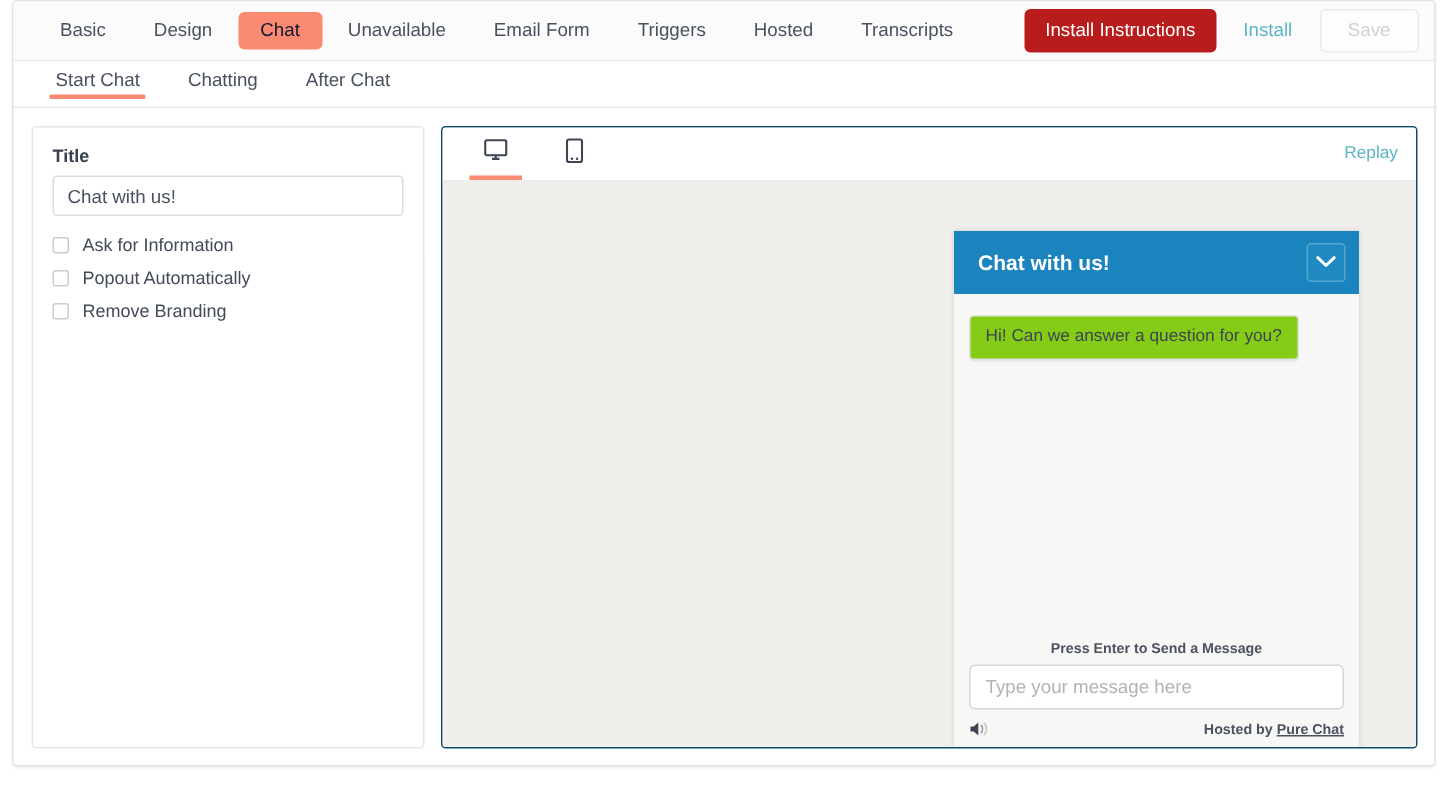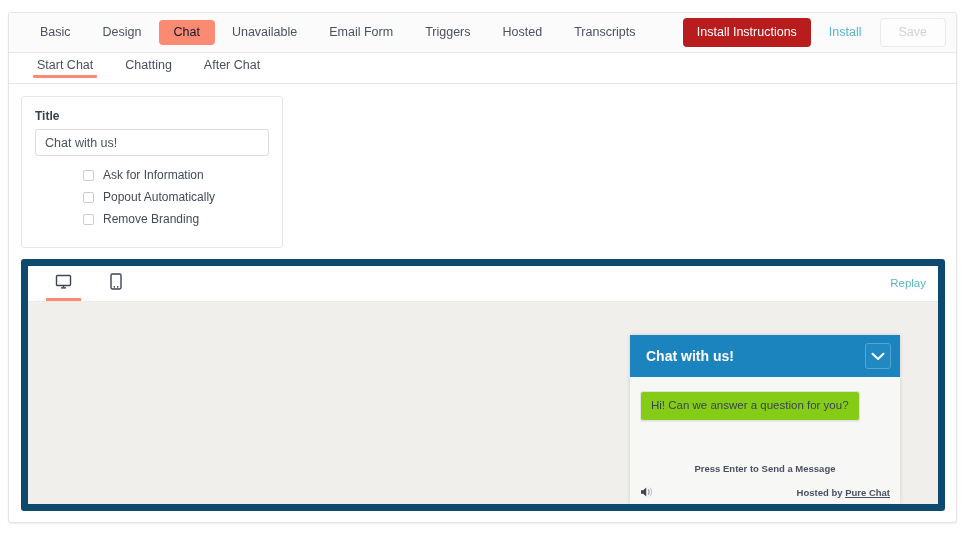--- a/index.html
+++ b/index.html
@@ -14,21 +14,21 @@
     background: #ffffff;
     font-family: "Liberation Sans", sans-serif;
     color: #3d4452;
     -webkit-font-smoothing: antialiased;
   }
 
   
   .app-frame {
     position: absolute;
     left: 8px;
-    top: 12px;
+    top: 0;
     width: 949px;
     height: 511px;
     background: #ffffff;
     border: 1px solid #e4e4e4;
     border-radius: 3px;
     box-shadow: 0 1px 2px rgba(0,0,0,0.07);
     overflow: hidden;
   }
 
   
@@ -136,21 +136,20 @@
     border-radius: 1px;
   }
 
   
   .content {
     position: relative;
     display: flex;
     padding: 12px 11px 12px 12px;
     gap: 11px;
     height: 439px;
-    flex-direction: column;
   }
 
   
   .settings-card {
     width: 262px;
     background: #ffffff;
     border: 1px solid #e6e6e6;
     border-radius: 3px;
     padding: 12px 13px;
   }
@@ -176,21 +175,20 @@
   }
 
   .checkbox-list { margin-top: 13px; }
 
   .checkbox-row {
     display: flex;
     align-items: center;
     gap: 9px;
     margin-bottom: 10px;
     cursor: pointer;
-    margin-left: 48px;
   }
 
   .checkbox-box {
     width: 11px;
     height: 11px;
     border: 1px solid #c9ccd2;
     border-radius: 2px;
     background: #ffffff;
     flex: 0 0 auto;
   }
@@ -198,21 +196,21 @@
   .checkbox-label {
     font-size: 12px;
     color: #434a58;
     line-height: 1;
   }
 
   
   .preview-card {
     flex: 1;
     background: #ffffff;
-    border: 7px solid #0c4a6e;
+    border: 1px solid #0c4a6e;
     border-radius: 3px;
     display: flex;
     flex-direction: column;
     overflow: hidden;
   }
 
   .preview-toolbar {
     height: 35px;
     display: flex;
     align-items: center;
@@ -464,20 +462,21 @@
               </span>
             </div>
           </div>
 
           <div class="chat-body">
             <div class="chat-bubble">Hi! Can we answer a question for you?</div>
           </div>
 
           <div class="chat-footer">
             <div class="press-enter">Press Enter to Send a Message</div>
+            <input class="chat-input" type="text" placeholder="Type your message here" style="">
             <div class="chat-bottom-row">
               <span class="sound-icon">
                 <svg width="15" height="12" viewBox="0 0 15 12" fill="none">
                   <path d="M1 4.3h2.2L6.2 1.6v8.8L3.2 7.7H1z" fill="#3d4452"></path>
                   <path d="M8.2 3.6c1.1 1.3 1.1 3.5 0 4.8" stroke="#9aa0aa" stroke-width="1.1" stroke-linecap="round"></path>
                   <path d="M10.2 2.2c1.9 2 1.9 5.6 0 7.6" stroke="#c3c7cd" stroke-width="1.1" stroke-linecap="round"></path>
                 </svg>
               </span>
               <div class="powered-by">
                 <span>Hosted by </span><a href="#">Pure Chat</a>

